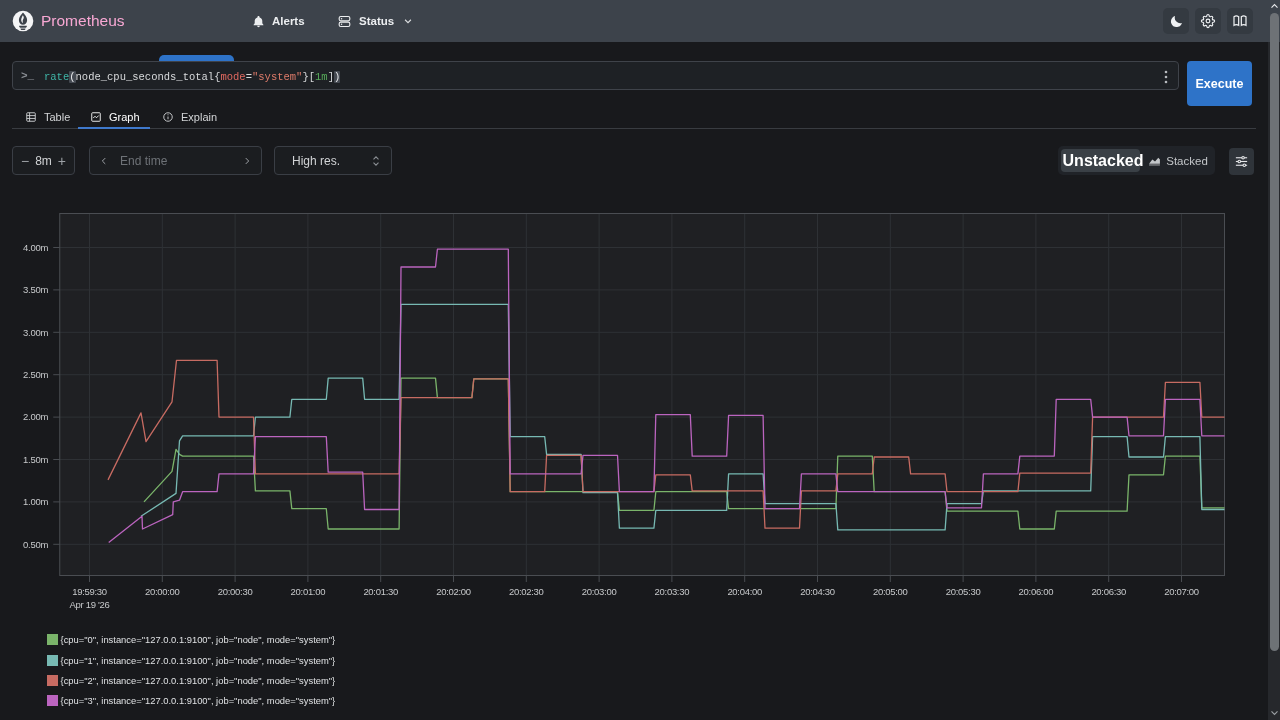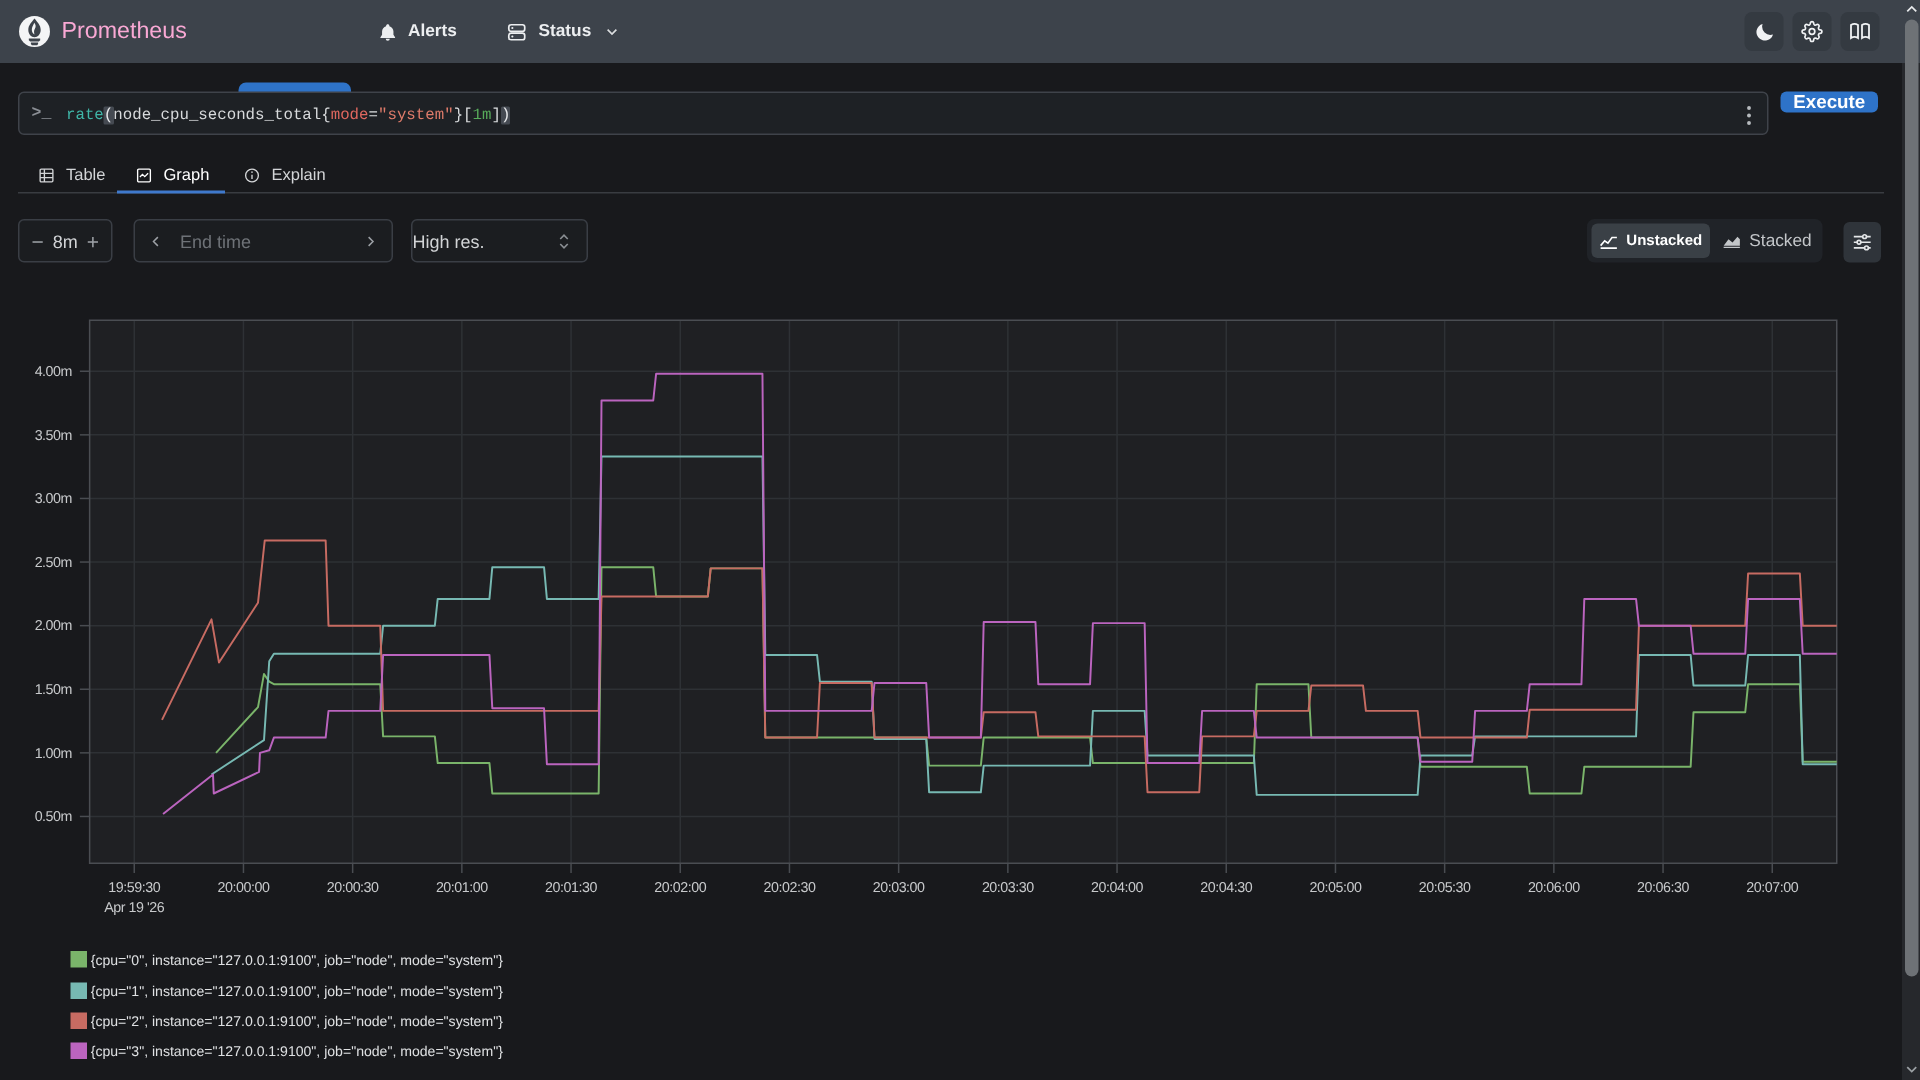--- a/index.html
+++ b/index.html
@@ -18,41 +18,41 @@
 .iconbtn { position:absolute; top:8px; width:26px; height:26px; background:#343a41;
   border-radius:5px; display:flex; align-items:center; justify-content:center; }
 
 #inputbox { position:absolute; left:12px; top:61px; width:1167px; height:29px;
   background:#1e2125; border:1px solid #3f434a; border-radius:4px; }
 #qtext { position:absolute; left:31px; top:8.5px; font-family:"Liberation Mono", monospace;
   font-size:10.5px; color:#d8dadc; white-space:pre; }
 #qprompt { position:absolute; left:8px; top:8px; font-family:"Liberation Mono", monospace;
   font-size:11px; color:#8a8e94; font-weight:700;}
 #kebab { position:absolute; right:8px; top:7.5px; }
-#execbtn { position:absolute; left:1187px; top:61px; width:65px; height:14px;
+#execbtn { position:absolute; left:1187px; top:61px; width:65px; height:45px;
   background:#2e73c8; border-radius:4px; color:#fff; font-size:12.5px; font-weight:700;
   display:flex; align-items:center; justify-content:center; }
 .tok-f { color:#3fb6a8; } .tok-l { color:#e0685f; } .tok-s { color:#de7b6a; }
 .tok-d { color:#57ab5a; } .tok-b { background:#454a52; color:#e8eaec; border-radius:1px;}
 
 #tabs { position:absolute; left:12px; top:104px; width:1244px; height:25px;
   border-bottom:1px solid #393c41; }
 .tab { position:absolute; top:0; height:25px; display:flex; align-items:center; gap:7px;
   color:#d3d5d7; font-size:11px; }
 #tab-graph-line { position:absolute; left:78px; top:126.5px; width:72px; height:2.5px;
   background:#3f79cc; }
 
 .ctl { position:absolute; top:146px; height:29px; border:1px solid #3a3e45;
   border-radius:4px; background:#1b1d20; display:flex; align-items:center;
   color:#d2d4d6; font-size:12px; }
 #seg { position:absolute; left:1058px; top:146px; width:157px; height:29px;
   background:#202328; border-radius:5px; display:flex; align-items:center; }
 #seg-active { position:absolute; left:3px; top:3px; width:79px; height:23px;
   background:#3a4046; border-radius:4px; display:flex; align-items:center;
-  justify-content:center; gap:5px; color:#fff; font-size:10px; font-weight:700; }
+  justify-content:center; gap:5px; color:#fff; font-size:16px; font-weight:700; }
 #seg-stacked { position:absolute; left:86px; top:3px; width:68px; height:23px;
   display:flex; align-items:center; justify-content:center; gap:5px;
   color:#c3c6c9; font-size:11.5px; }
 #setbtn { position:absolute; left:1229px; top:148px; width:25px; height:27px;
   background:#2f343a; border-radius:4px; display:flex; align-items:center;
   justify-content:center; }
 
 .leg { position:absolute; left:47px; display:flex; align-items:center; gap:2.5px;
   color:#dfe1e3; font-size:9.4px; letter-spacing:0px;}
 .sq { width:11px; height:11px; display:inline-block; }
@@ -156,21 +156,21 @@
 </div>
 <div class="ctl" style="left:89px; width:173px; padding:0 9px; justify-content:space-between;">
   <svg width="10" height="10" viewBox="0 0 24 24" fill="none" stroke="#9da1a6" stroke-width="2.4">
       <polyline points="15,5 8,12 15,19"></polyline>
     </svg>
   <span style="color:#6e7277; position:absolute; left:30px;">End time</span>
   <svg width="10" height="10" viewBox="0 0 24 24" fill="none" stroke="#9da1a6" stroke-width="2.4">
       <polyline points="9,5 16,12 9,19"></polyline>
     </svg>
 </div>
-<div class="ctl" style="left:274px; width:118px; padding:0 0;">
+<div class="ctl" style="left:274px; width:118px; padding:0 17px;">
   High res.
   <svg style="position:absolute; right:10px;" width="10" height="12" viewBox="0 0 24 28" fill="none" stroke="#8a8e93" stroke-width="2.6">
       <polyline points="6,10 12,4 18,10"></polyline>
       <polyline points="6,18 12,24 18,18"></polyline>
     </svg>
 </div>
 <div id="seg">
   <div id="seg-active"><svg width="13" height="11" viewBox="0 0 24 20" fill="none" stroke="#fff" stroke-width="2">
         <polyline points="2,16 7,10 11,13 16,6 22,6"></polyline>
         <line x1="2" y1="19" x2="22" y2="19"></line>

